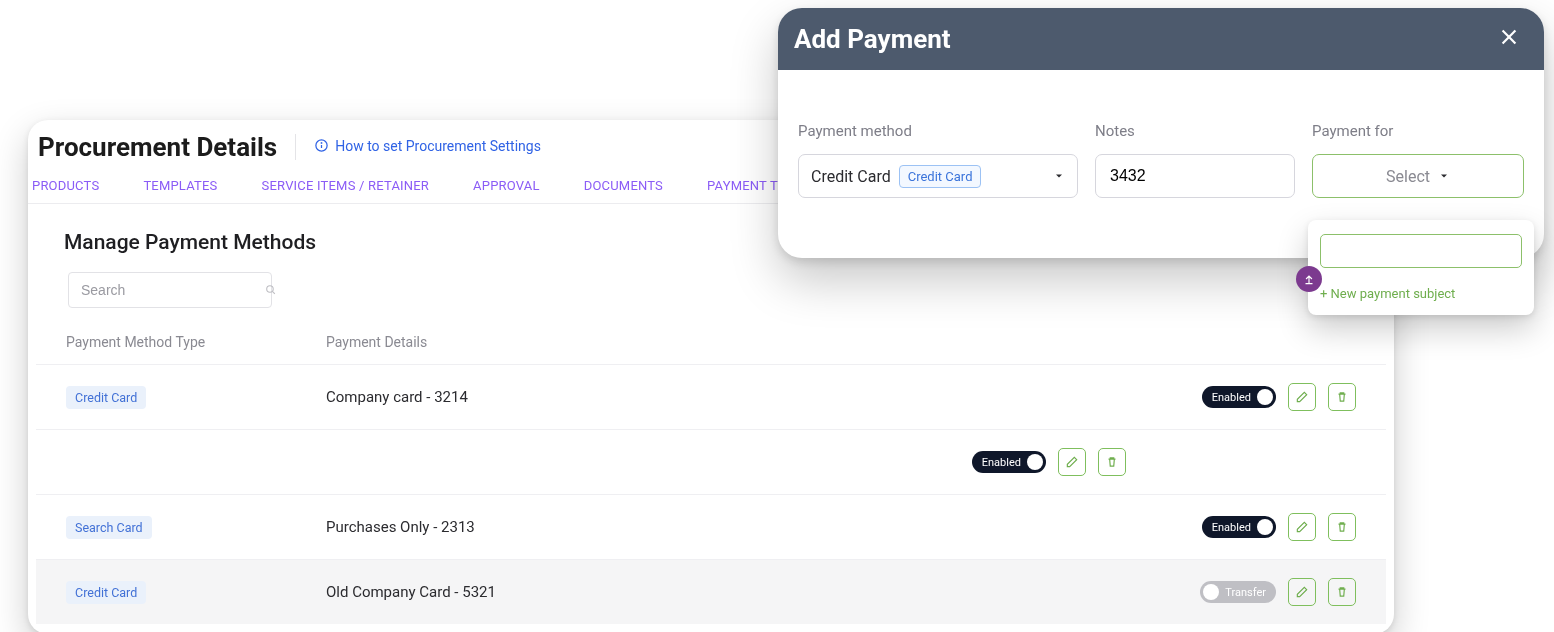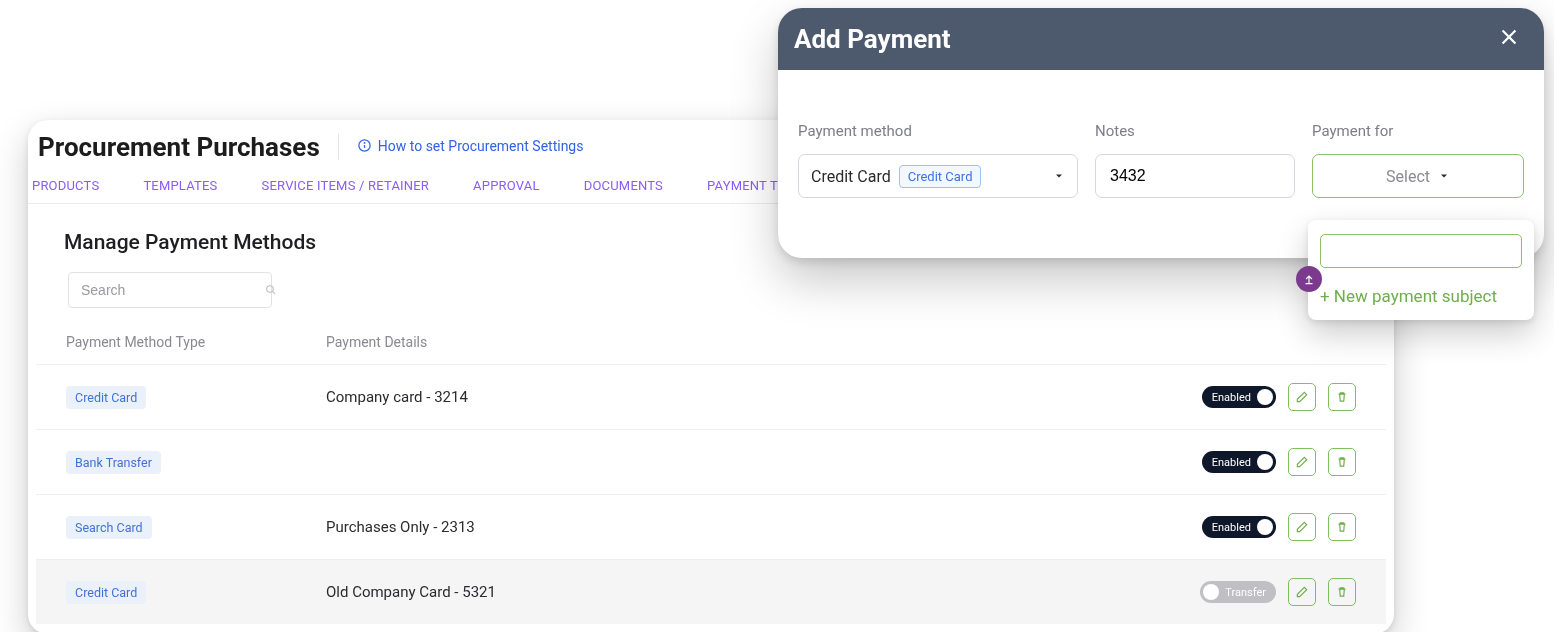--- a/index.html
+++ b/index.html
@@ -226,41 +226,41 @@
     padding: 14px 12px 14px 12px;
   }
   .dd-search {
     height: 34px;
     border: 1px solid #8cc06a;
     border-radius: 5px;
   }
   .dd-new {
     margin-top: 18px;
     color: #6fae4e;
-    font-size: 17px;
+    font-size: 13px;
     cursor: pointer;
   }
   .knob-badge {
     position: absolute;
     left: -12px;
     top: 46px;
     width: 26px; height: 26px;
     border-radius: 50%;
     background: #7c3a8f;
     display: flex; align-items: center; justify-content: center;
   }
   .knob-badge svg { width: 14px; height: 14px; stroke: #fff; fill: none; stroke-width: 2; }
 </style>
 </head>
 <body>
 
 <div class="settings-card">
 
   <div class="settings-header">
-    <div class="settings-title">Procurement Purchases</div>
+    <div class="settings-title">Procurement Details</div>
     <div class="header-divider"></div>
     <div class="help-link">
       <span>
         <svg viewBox="0 0 24 24" fill="none" stroke-width="2">
             <circle cx="12" cy="12" r="9"></circle>
             <line x1="12" y1="11" x2="12" y2="16"></line>
             <circle cx="12" cy="8" r="0.5" fill="#3063e5"></circle>
           </svg>
       </span>
       <span>How to set Procurement Settings</span>
@@ -310,21 +310,20 @@
         </span>
         <span class="icon-btn">
           <svg viewBox="0 0 24 24" fill="none" stroke-width="2">
               <path d="M6 7h12M9 7V5h6v2M8 7l1 12h6l1-12"></path>
             </svg>
         </span>
       </div>
     </div>
 
     <div class="trow">
-      <div><span class="chip">Bank Transfer</span></div>
       <div></div>
       <div class="actions">
         <span class="toggle enabled">
           <span>Enabled</span>
           <span class="knob"></span>
         </span>
         <span class="icon-btn">
           <svg viewBox="0 0 24 24" fill="none" stroke-width="2">
               <path d="M4 20h4L20 8l-4-4L4 16v4z"></path>
             </svg>

